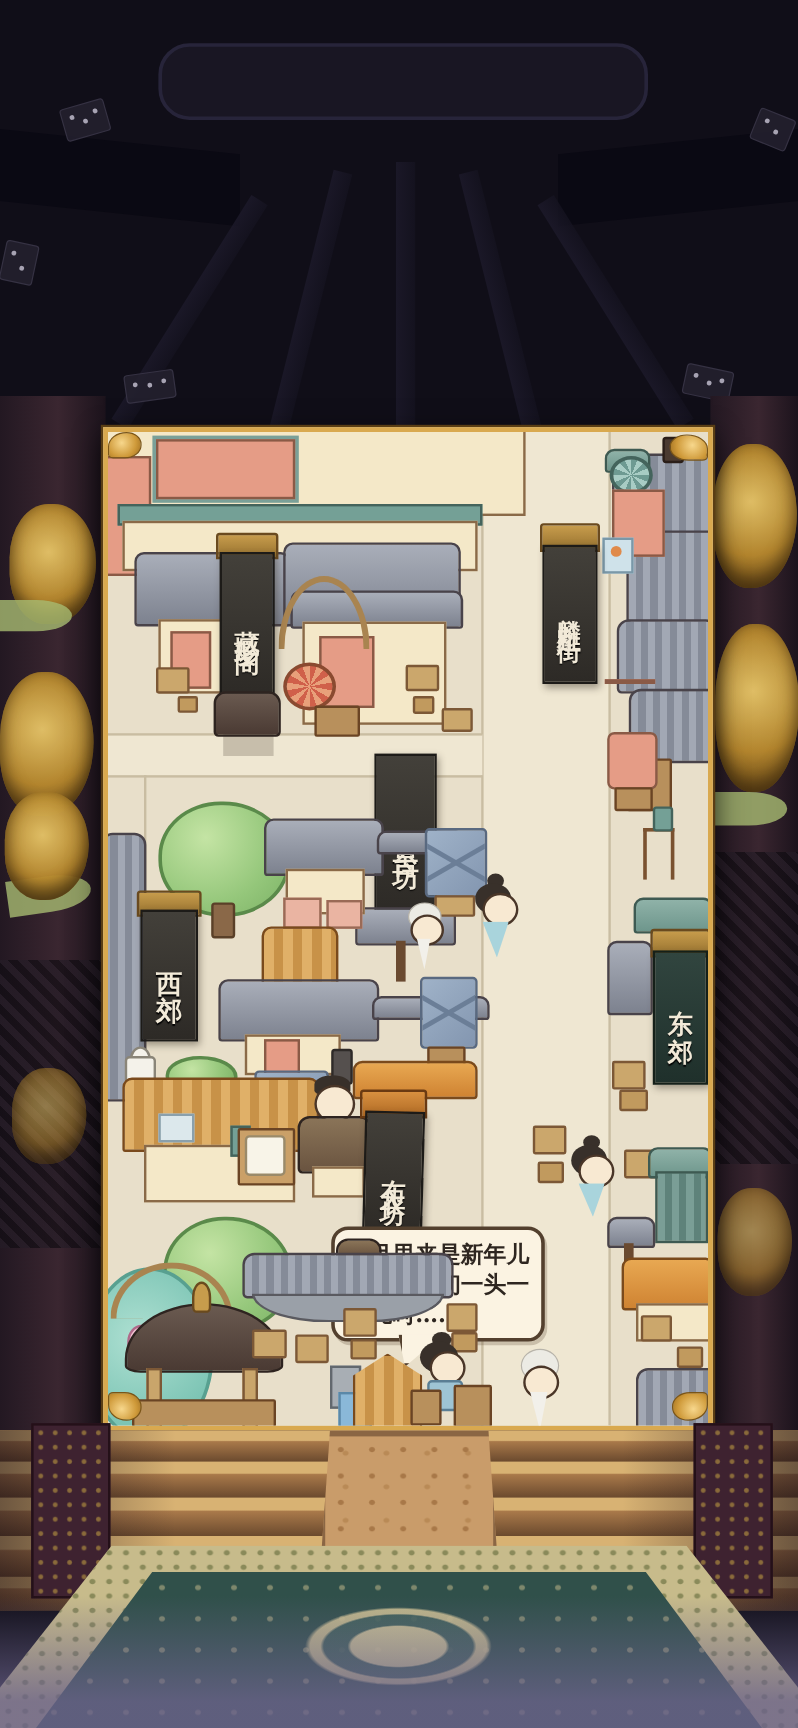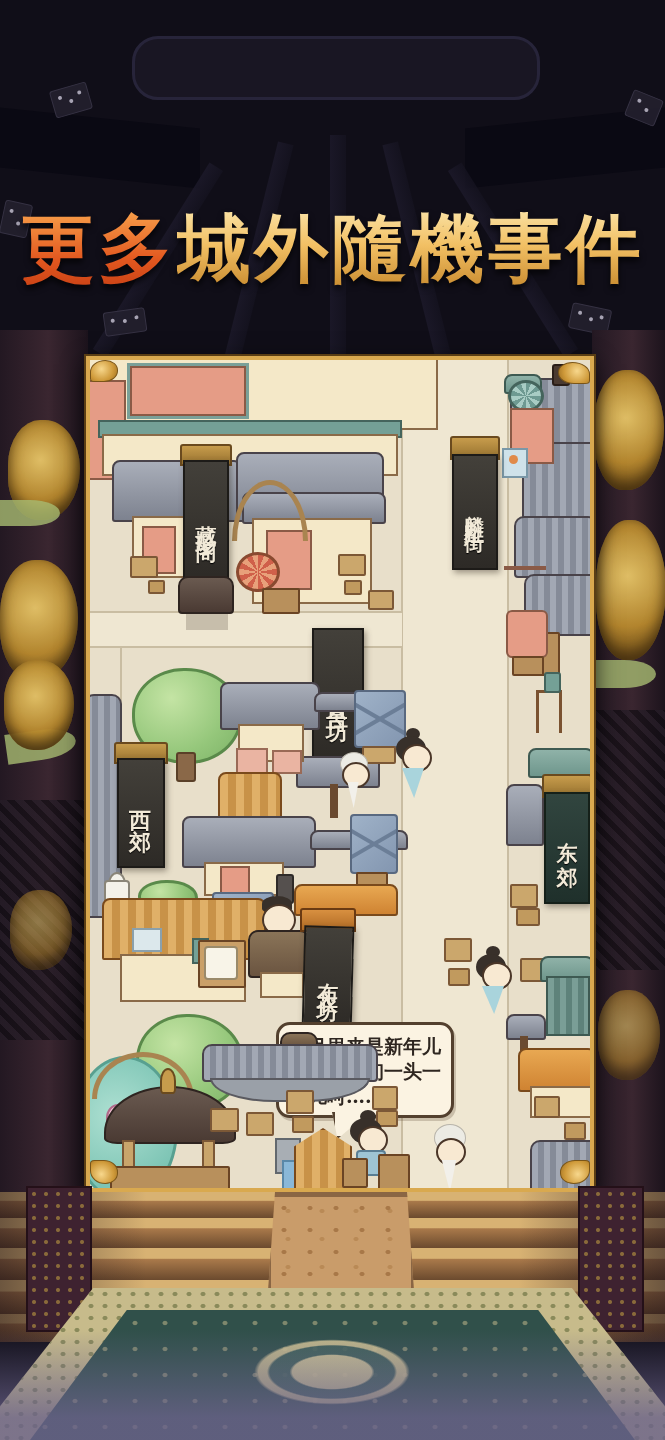--- a/index.html
+++ b/index.html
@@ -127,24 +127,20 @@
   <div class="abs tile" style="left:570px;top:306px;width:38px;height:24px;transform:rotate(12deg);">
       <i style="left:6px;top:6px;"></i>
       <i style="left:18px;top:10px;"></i>
       <i style="left:28px;top:6px;"></i>
     </div>
   <div class="abs tile" style="left:628px;top:94px;width:30px;height:26px;transform:rotate(22deg);">
       <i style="left:6px;top:6px;"></i>
       <i style="left:16px;top:12px;"></i>
     </div>
 
-  <div class="abs title" style="left:0;top:196px;width:665px;height:104px;">
-    <span class="t1">更多</span>
-      <span class="t2">城外隨機事件</span>
-  </div>
 
   <div class="abs column" style="left:0;top:330px;width:88px;height:870px;">
     <div class="abs goldcoil" style="left:8px;top:90px;width:72px;height:100px;"></div>
     <div class="abs flame" style="left:0;top:170px;width:60px;height:26px;"></div>
     <div class="abs goldcoil" style="left:0;top:230px;width:78px;height:120px;"></div>
     <div class="abs flame" style="left:6px;top:400px;width:70px;height:30px;transform:rotate(-8deg);"></div>
     <div class="abs goldcoil" style="left:4px;top:330px;width:70px;height:90px;"></div>
     <div class="abs weave" style="left:0;top:470px;width:88px;height:240px;"></div>
     <div class="abs goldcoil" style="left:10px;top:560px;width:62px;height:80px;opacity:.55;"></div>
   </div>

